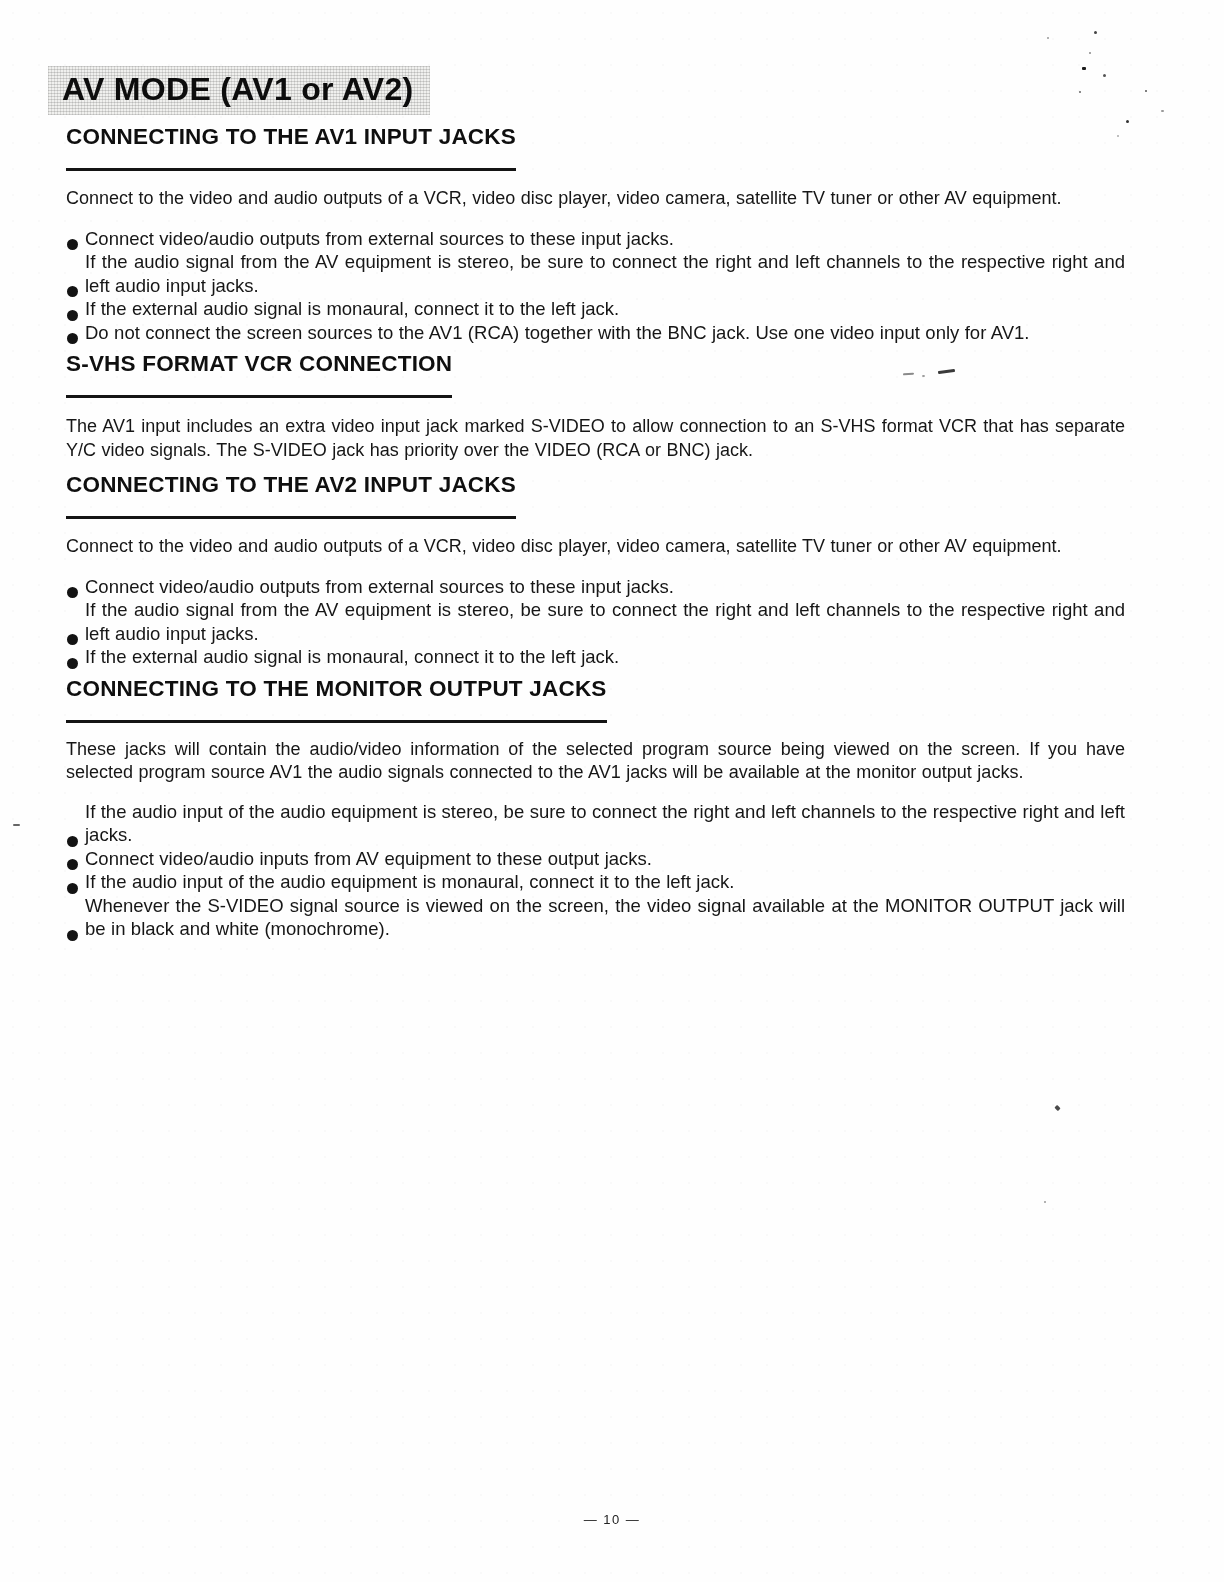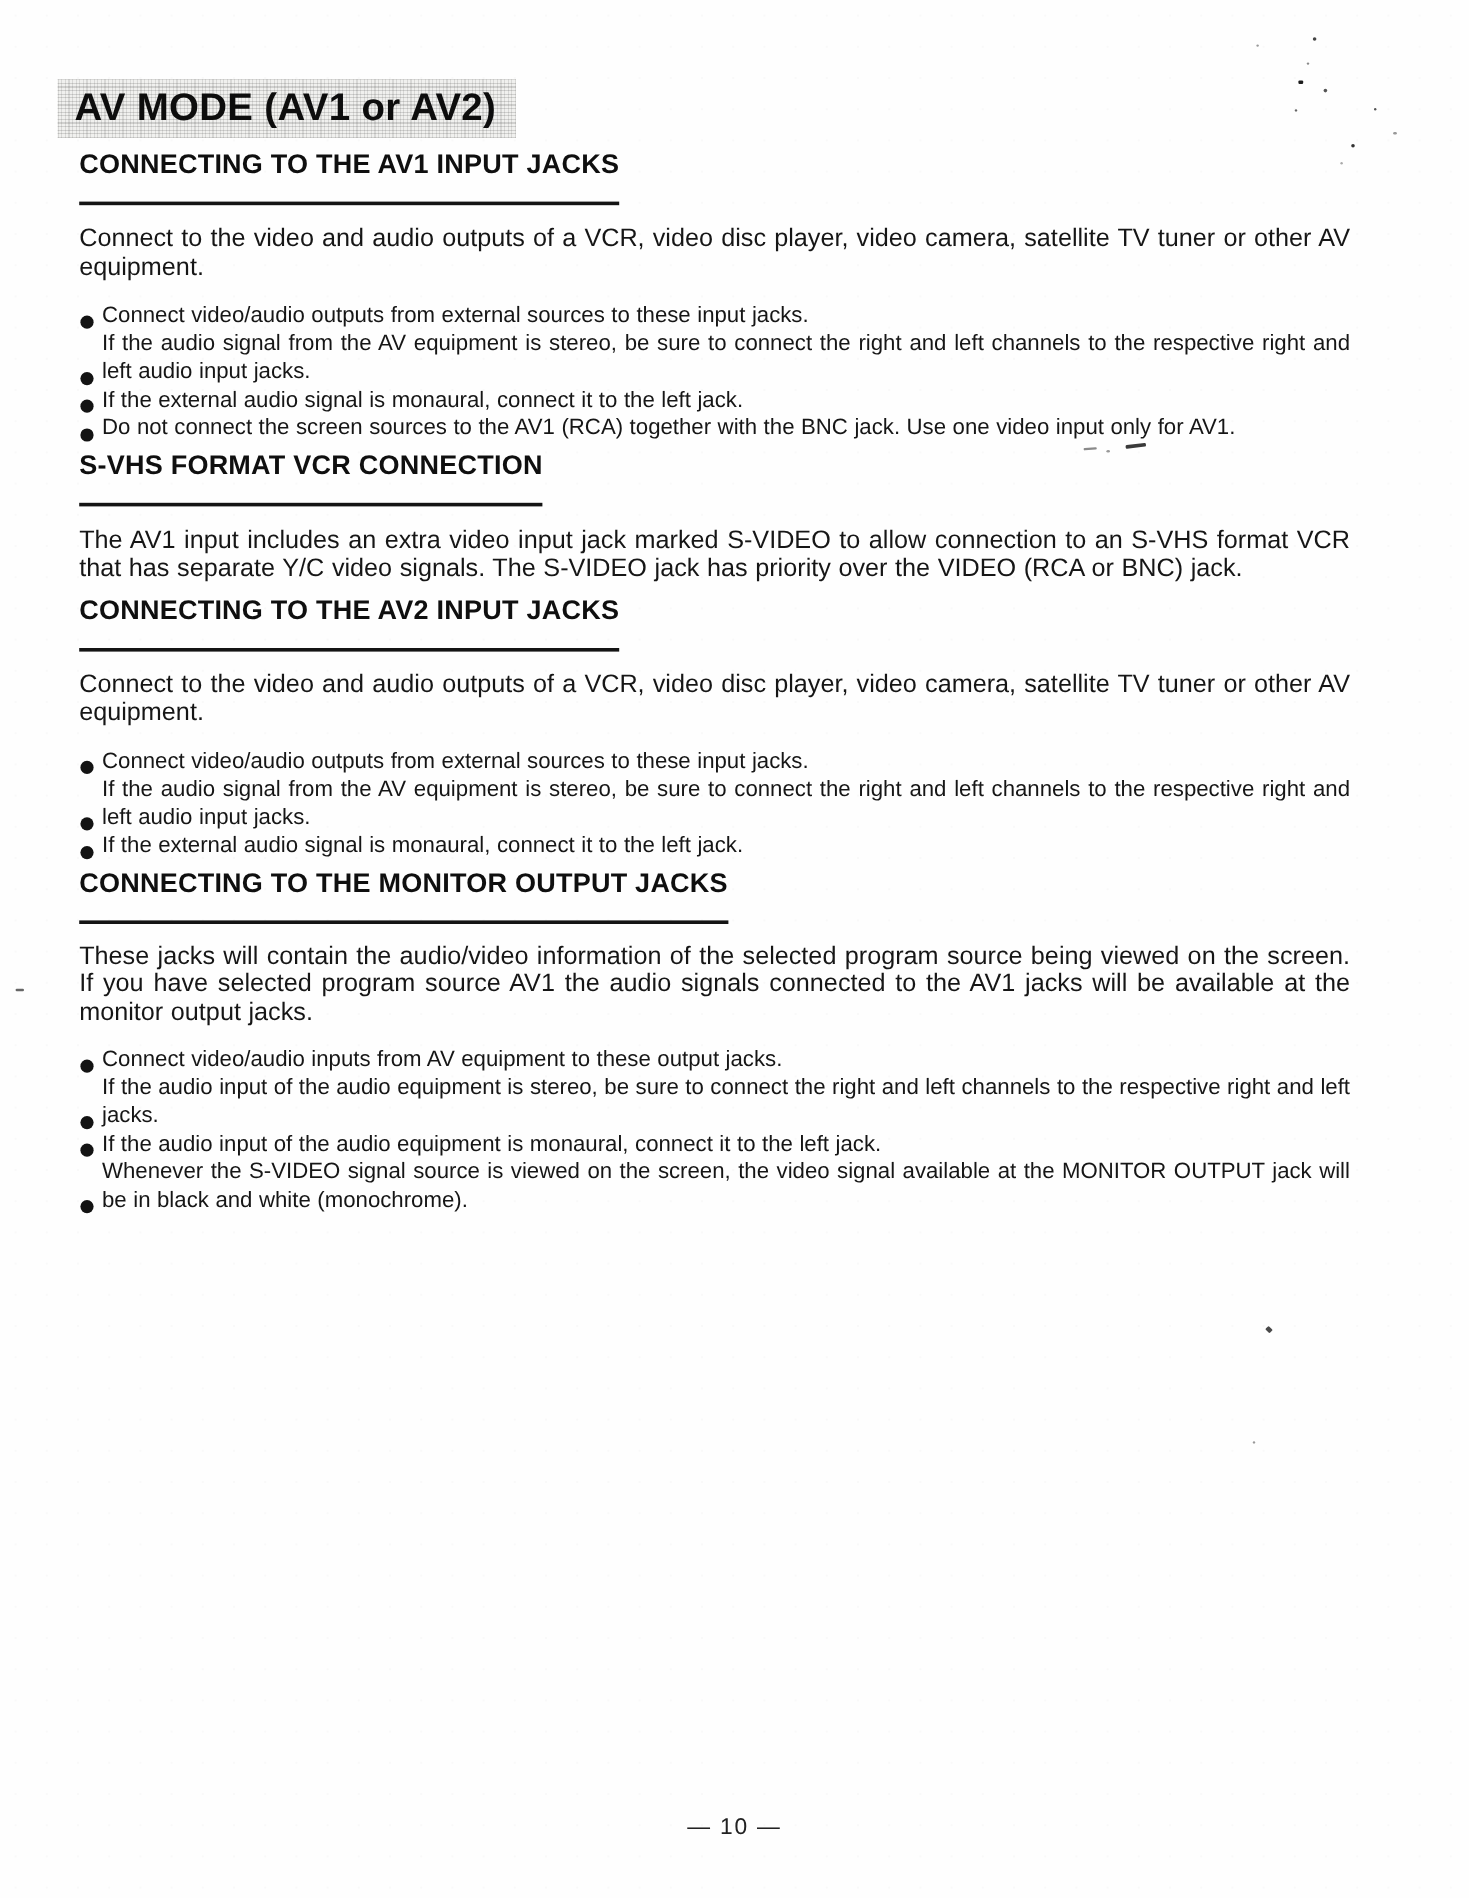--- a/index.html
+++ b/index.html
@@ -33,21 +33,21 @@
     padding-bottom:20px;
     border-bottom:3px solid #141414;
     color:#0f0f0f;
   }
   h2.mt-first{margin-top:10px;}
   h2.mt-svhs{margin-top:8px;}
   h2.mt-av2{margin-top:11px;}
   h2.mt-mon{margin-top:8px;}
   p.body{
     margin:16px 0 0 0;
-    font-size:21px;line-height:23.5px;
+    font-size:18px;line-height:23.5px;
     text-align:justify;
     word-spacing:.5px;
     color:#161616;
   }
   p.body.mt17{margin-top:17px;}
   p.body.mt15{margin-top:15px;}
   ul.bullets{
     list-style:none;
     margin:16px 0 0 0;padding:0;
   }
@@ -65,21 +65,21 @@
   .li-text{
     flex:1;
     font-size:18.5px;line-height:23.5px;
     text-align:justify;
     word-spacing:.3px;
     color:#161616;
   }
   .footer{
     position:absolute;left:0;right:0;top:1512px;
     text-align:center;
-    font-size:19px;letter-spacing:1.5px;
+    font-size:13px;letter-spacing:1.5px;
     color:#222;
   }
   .speck{position:absolute;background:#555;border-radius:50%;}
 </style>
 </head>
 <body>
 
 <div class="content">
 
   <div class="banner-row">
@@ -134,25 +134,25 @@
       </li>
     </ul>
   </div>
 
   <div>
     <h2 class="mt-mon">CONNECTING TO THE MONITOR OUTPUT JACKS</h2>
     <p class="body mt15">These jacks will contain the audio/video information of the selected program source being viewed on the screen. If you have selected program source AV1 the audio signals connected to the AV1 jacks will be available at the monitor output jacks.</p>
     <ul class="bullets mt15">
       <li>
         <span class="dot"></span>
-        <span class="li-text">Connect video/audio inputs from AV equipment to these output jacks.</span>
+        <span class="li-text">If the audio input of the audio equipment is stereo, be sure to connect the right and left channels to the respective right and left jacks.</span>
       </li>
       <li>
         <span class="dot"></span>
-        <span class="li-text">If the audio input of the audio equipment is stereo, be sure to connect the right and left channels to the respective right and left jacks.</span>
+        <span class="li-text">Connect video/audio inputs from AV equipment to these output jacks.</span>
       </li>
       <li>
         <span class="dot"></span>
         <span class="li-text">If the audio input of the audio equipment is monaural, connect it to the left jack.</span>
       </li>
       <li>
         <span class="dot"></span>
         <span class="li-text">Whenever the S-VIDEO signal source is viewed on the screen, the video signal available at the MONITOR OUTPUT jack will be in black and white (monochrome).</span>
       </li>
     </ul>

